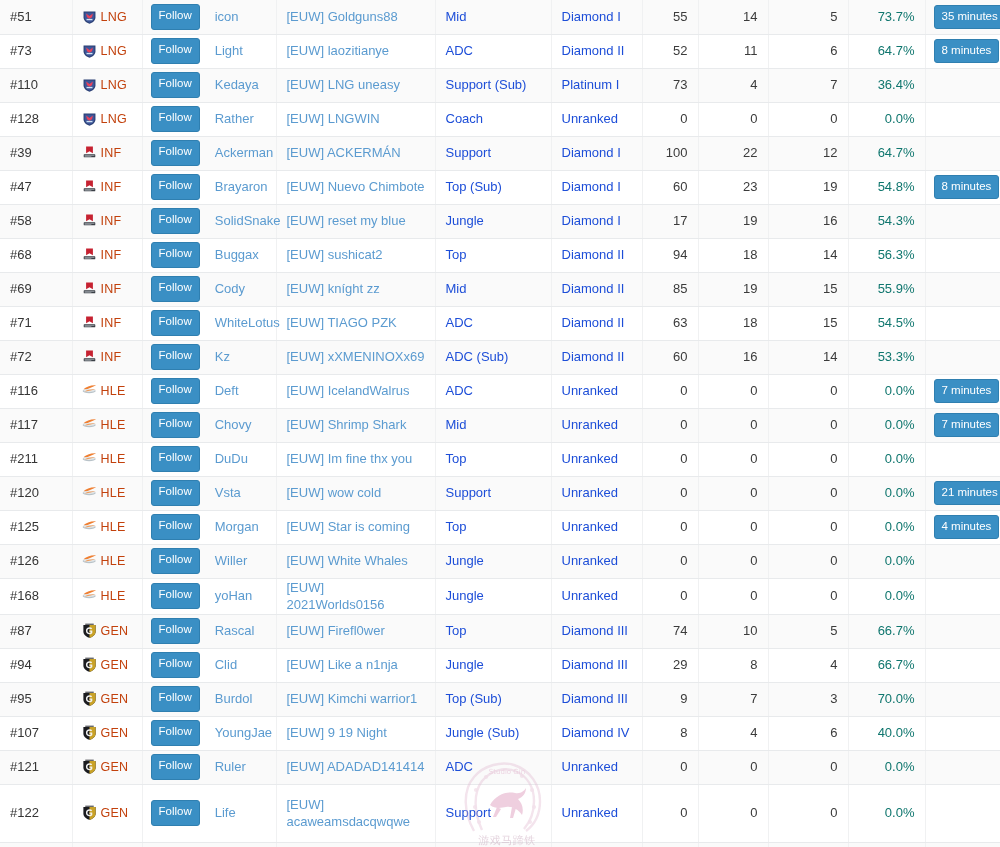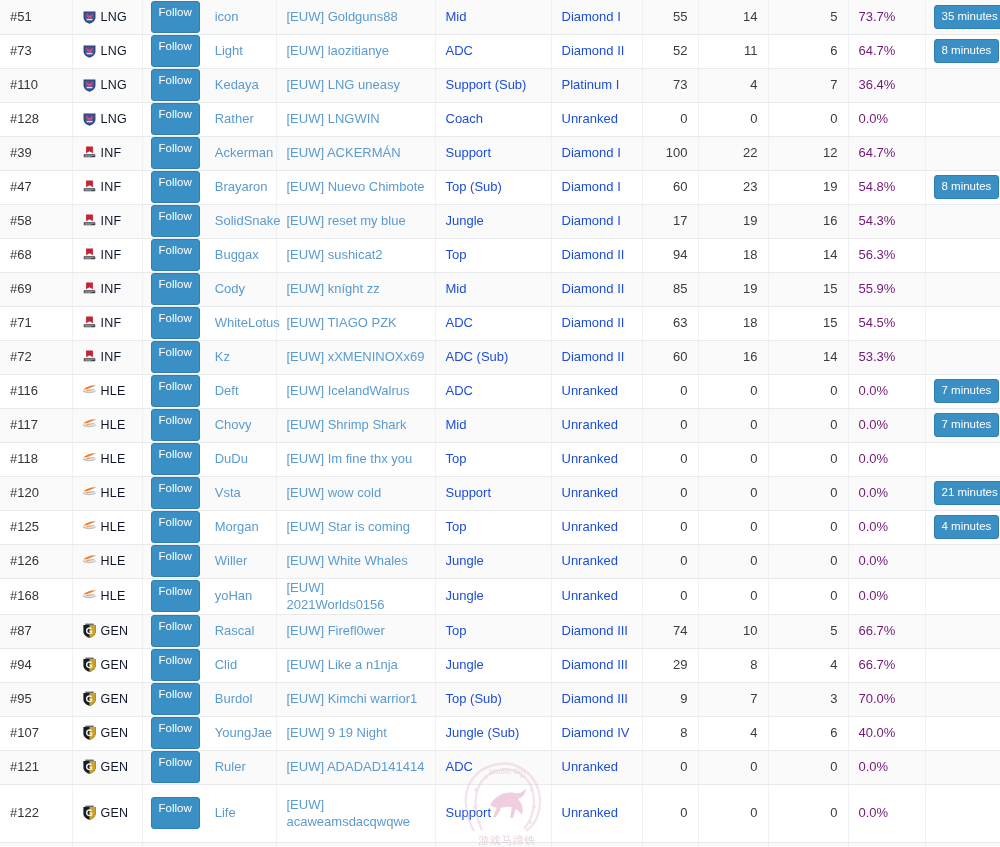--- a/index.html
+++ b/index.html
@@ -79,34 +79,34 @@
 
   .team-cell { white-space: nowrap; padding-left: 8px !important; }
   .team-logo {
     display: inline-block;
     width: 17px; height: 17px;
     vertical-align: -4px;
     margin-right: 3px;
   }
   .team-logo svg { display: block; }
   .team-tag {
-    color: #0f172a;
+    color: #c2410c;
     font-size: 12.5px;
     letter-spacing: .2px;
   }
 
   .player-cell { white-space: nowrap; padding-left: 8px !important; }
   .follow-btn {
     display: inline-block;
     background: #3a8fc4;
     border: 1px solid #2f7fb0;
     color: #ffffff;
     font-size: 11.5px;
     line-height: 1;
-    padding: 5px 7px 14px;
+    padding: 5px 7px 8px;
     border-radius: 3px;
     vertical-align: middle;
     margin-right: 7px;
     cursor: pointer;
   }
   .player-name {
     color: #5b9bd0;
     font-size: 13px;
     vertical-align: middle;
     cursor: pointer;
@@ -116,21 +116,21 @@
   .summ-link {
     color: #5b9bd0;
     font-size: 13px;
     cursor: pointer;
     word-break: break-word;
   }
   tr.tall .summ-link { display: inline-block; }
 
   .role, .tier { color: #1d4ed8; font-size: 13px; }
   .num { text-align: right; color: #3b3b3b; font-size: 13px; }
-  .wr  { text-align: left; color: #701a75; font-size: 13px; }
+  .wr  { text-align: right; color: #0f766e; font-size: 13px; }
 
   .upd-cell { text-align: left; padding: 0 8px !important; }
   .badge {
     display: inline-block;
     background: #3a8fc4;
     border: 1px solid #2f7fb0;
     color: #ffffff;
     font-size: 11.5px;
     line-height: 1;
     padding: 5px 7px 6px;
@@ -387,21 +387,21 @@
           <td><span class="summ-link">[EUW] Shrimp Shark</span></td>
           <td><span class="role">Mid</span></td>
           <td><span class="tier">Unranked</span></td>
           <td class="num">0</td>
           <td class="num">0</td>
           <td class="num">0</td>
           <td class="wr">0.0%</td>
           <td class="upd-cell last"><span class="badge">7 minutes</span></td>
         </tr>
         <tr class="">
-          <td><span class="rank">#118</span></td>
+          <td><span class="rank">#211</span></td>
           <td class="team-cell"><span class="team-logo"><svg viewBox="0 0 22 16" width="18" height="14">
                 <ellipse cx="10" cy="10.5" rx="8" ry="2.6" fill="#b9c3c9"></ellipse>
                 <ellipse cx="10" cy="9.6" rx="7" ry="2" fill="#e3e8ea"></ellipse>
                 <path d="M3 8.4 C6 5.2 12 3 18.5 3.4 C15 5.2 11.5 6.6 8 8 Z" fill="#ef7f32"></path>
                 <path d="M5 10.6 C8 9 13 8 18 8.4 C14 9.6 9.5 10.6 5.6 11.2 Z" fill="#f09a58"></path>
               </svg></span><span class="team-tag">HLE</span></td>
           <td class="player-cell"><span class="follow-btn">Follow</span><span class="player-name">DuDu</span></td>
           <td><span class="summ-link">[EUW] Im fine thx you</span></td>
           <td><span class="role">Top</span></td>
           <td><span class="tier">Unranked</span></td>

